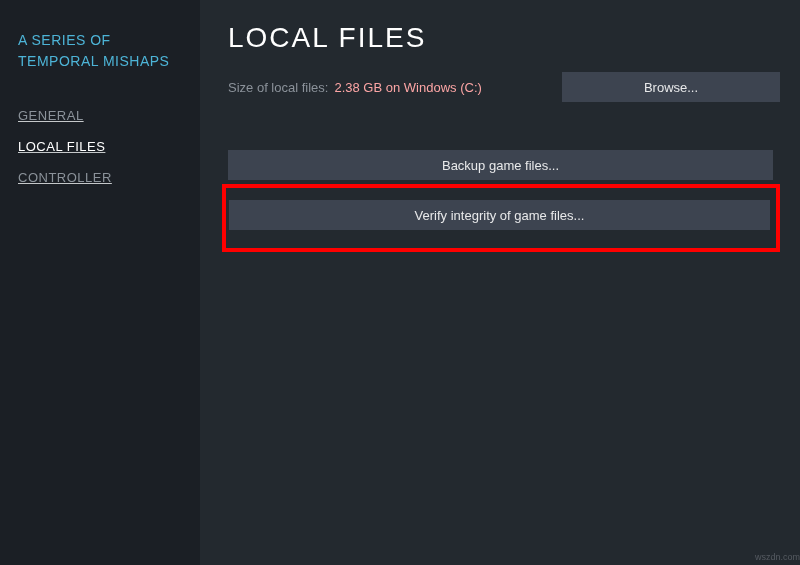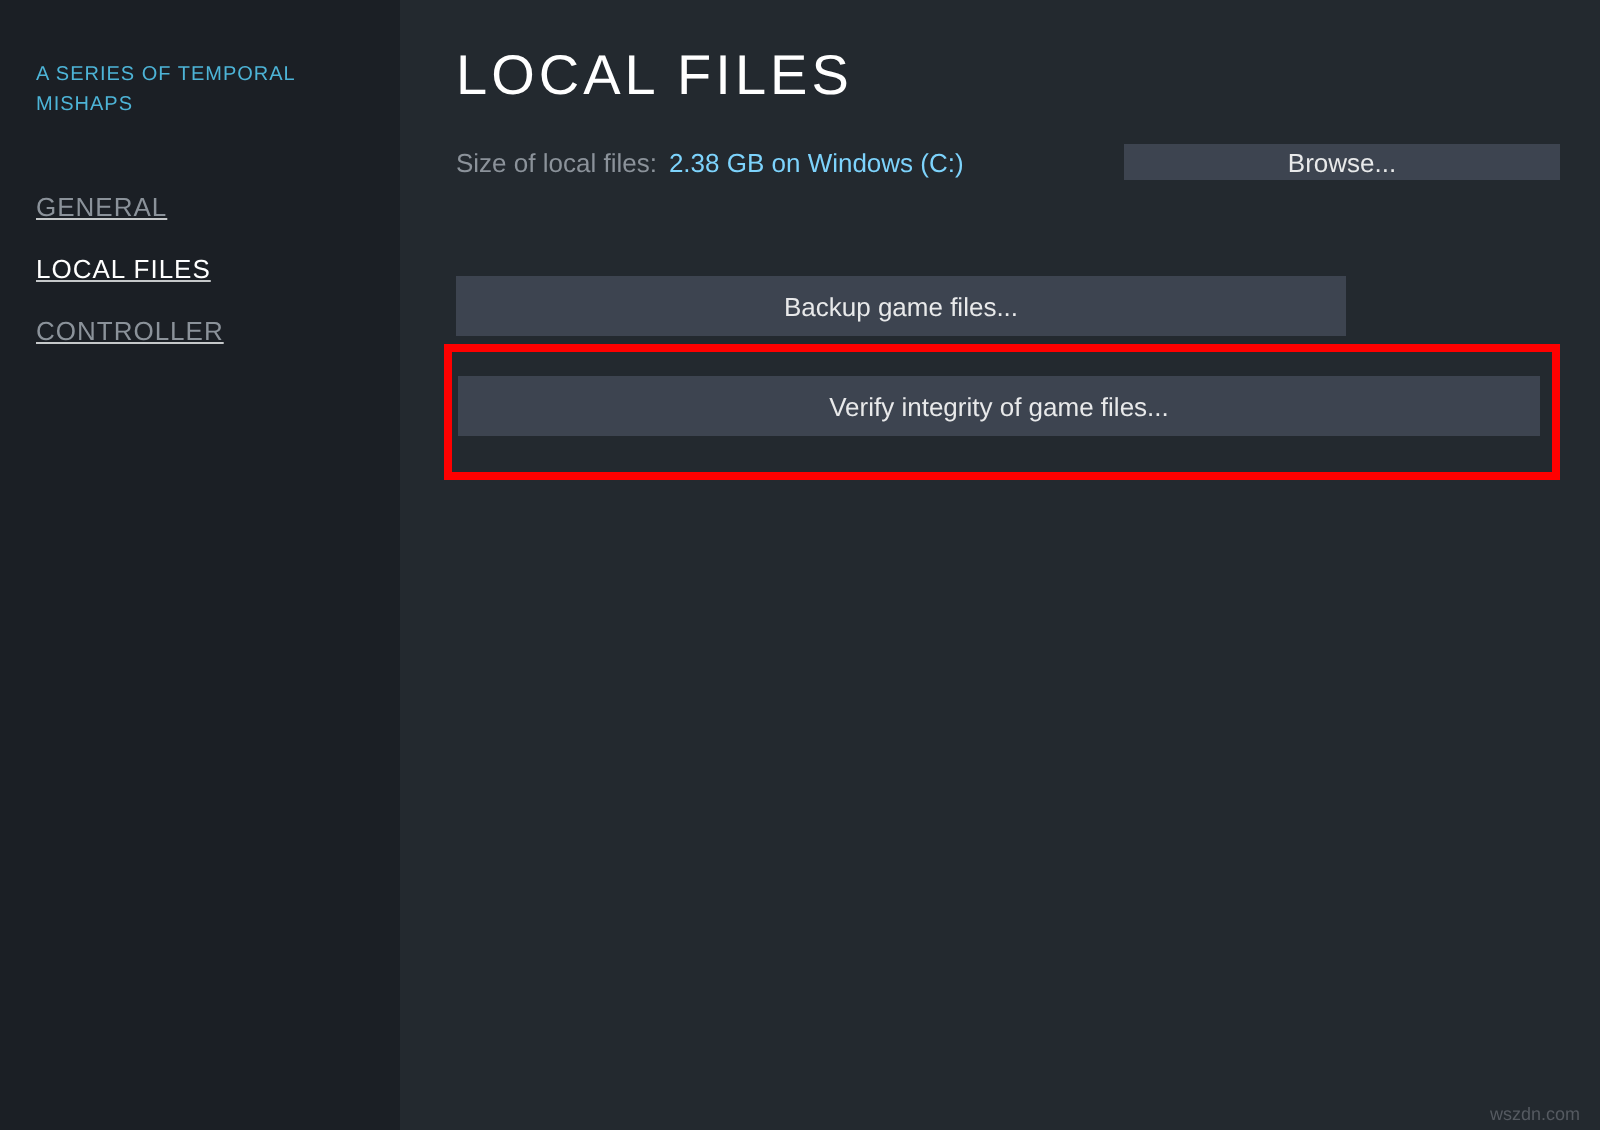--- a/index.html
+++ b/index.html
@@ -14,21 +14,21 @@
       position: relative;
     }
     .sidebar {
       width: 200px;
       background: #1b1f25;
       padding: 30px 18px 18px 18px;
       flex-shrink: 0;
     }
     .game-title {
       color: #4db4d7;
-      font-size: 10px;
+      font-size: 14px;
       font-weight: 500;
       letter-spacing: 0.5px;
       line-height: 1.5;
       margin-bottom: 28px;
     }
     .nav-list {
       list-style: none;
       text-decoration: underline;
     }
     .nav-item {
@@ -59,36 +59,36 @@
       display: flex;
       align-items: center;
       margin-bottom: 48px;
       font-size: 13px;
       justify-content: flex-end;
     }
     .size-label {
       color: #8b929a;
     }
     .size-value {
-      color: #7dd3fc;
+      color: #fca5a5;
       margin-left: 6px;
     }
     .browse-btn {
       margin-left: auto;
       width: 218px;
-      height: 18px;
+      height: 30px;
       background: #3d4450;
       border: none;
       color: #e8e9ea;
       font-size: 13px;
       cursor: pointer;
     }
     .wide-btn {
       display: block;
-      width: 445px;
+      width: 545px;
       height: 30px;
       background: #3d4450;
       border: none;
       color: #e8e9ea;
       font-size: 13px;
       cursor: pointer;
     }
     .highlight-box {
       border: 4px solid #ff0000;
       padding: 12px 6px 18px 3px;
@@ -110,21 +110,21 @@
       font-size: 18px;
       line-height: 20px;
       text-align: center;
       cursor: pointer;
       background: transparent;
       border: none;
     }
     .watermark {
       position: absolute;
       bottom: 3px;
-      right: 10px;
+      right: 0;
       font-size: 9px;
       color: #555a61;
     }
   </style>
 </head>
 <body>
 
 <button class="close-btn">×</button>
 
 <div class="sidebar">

